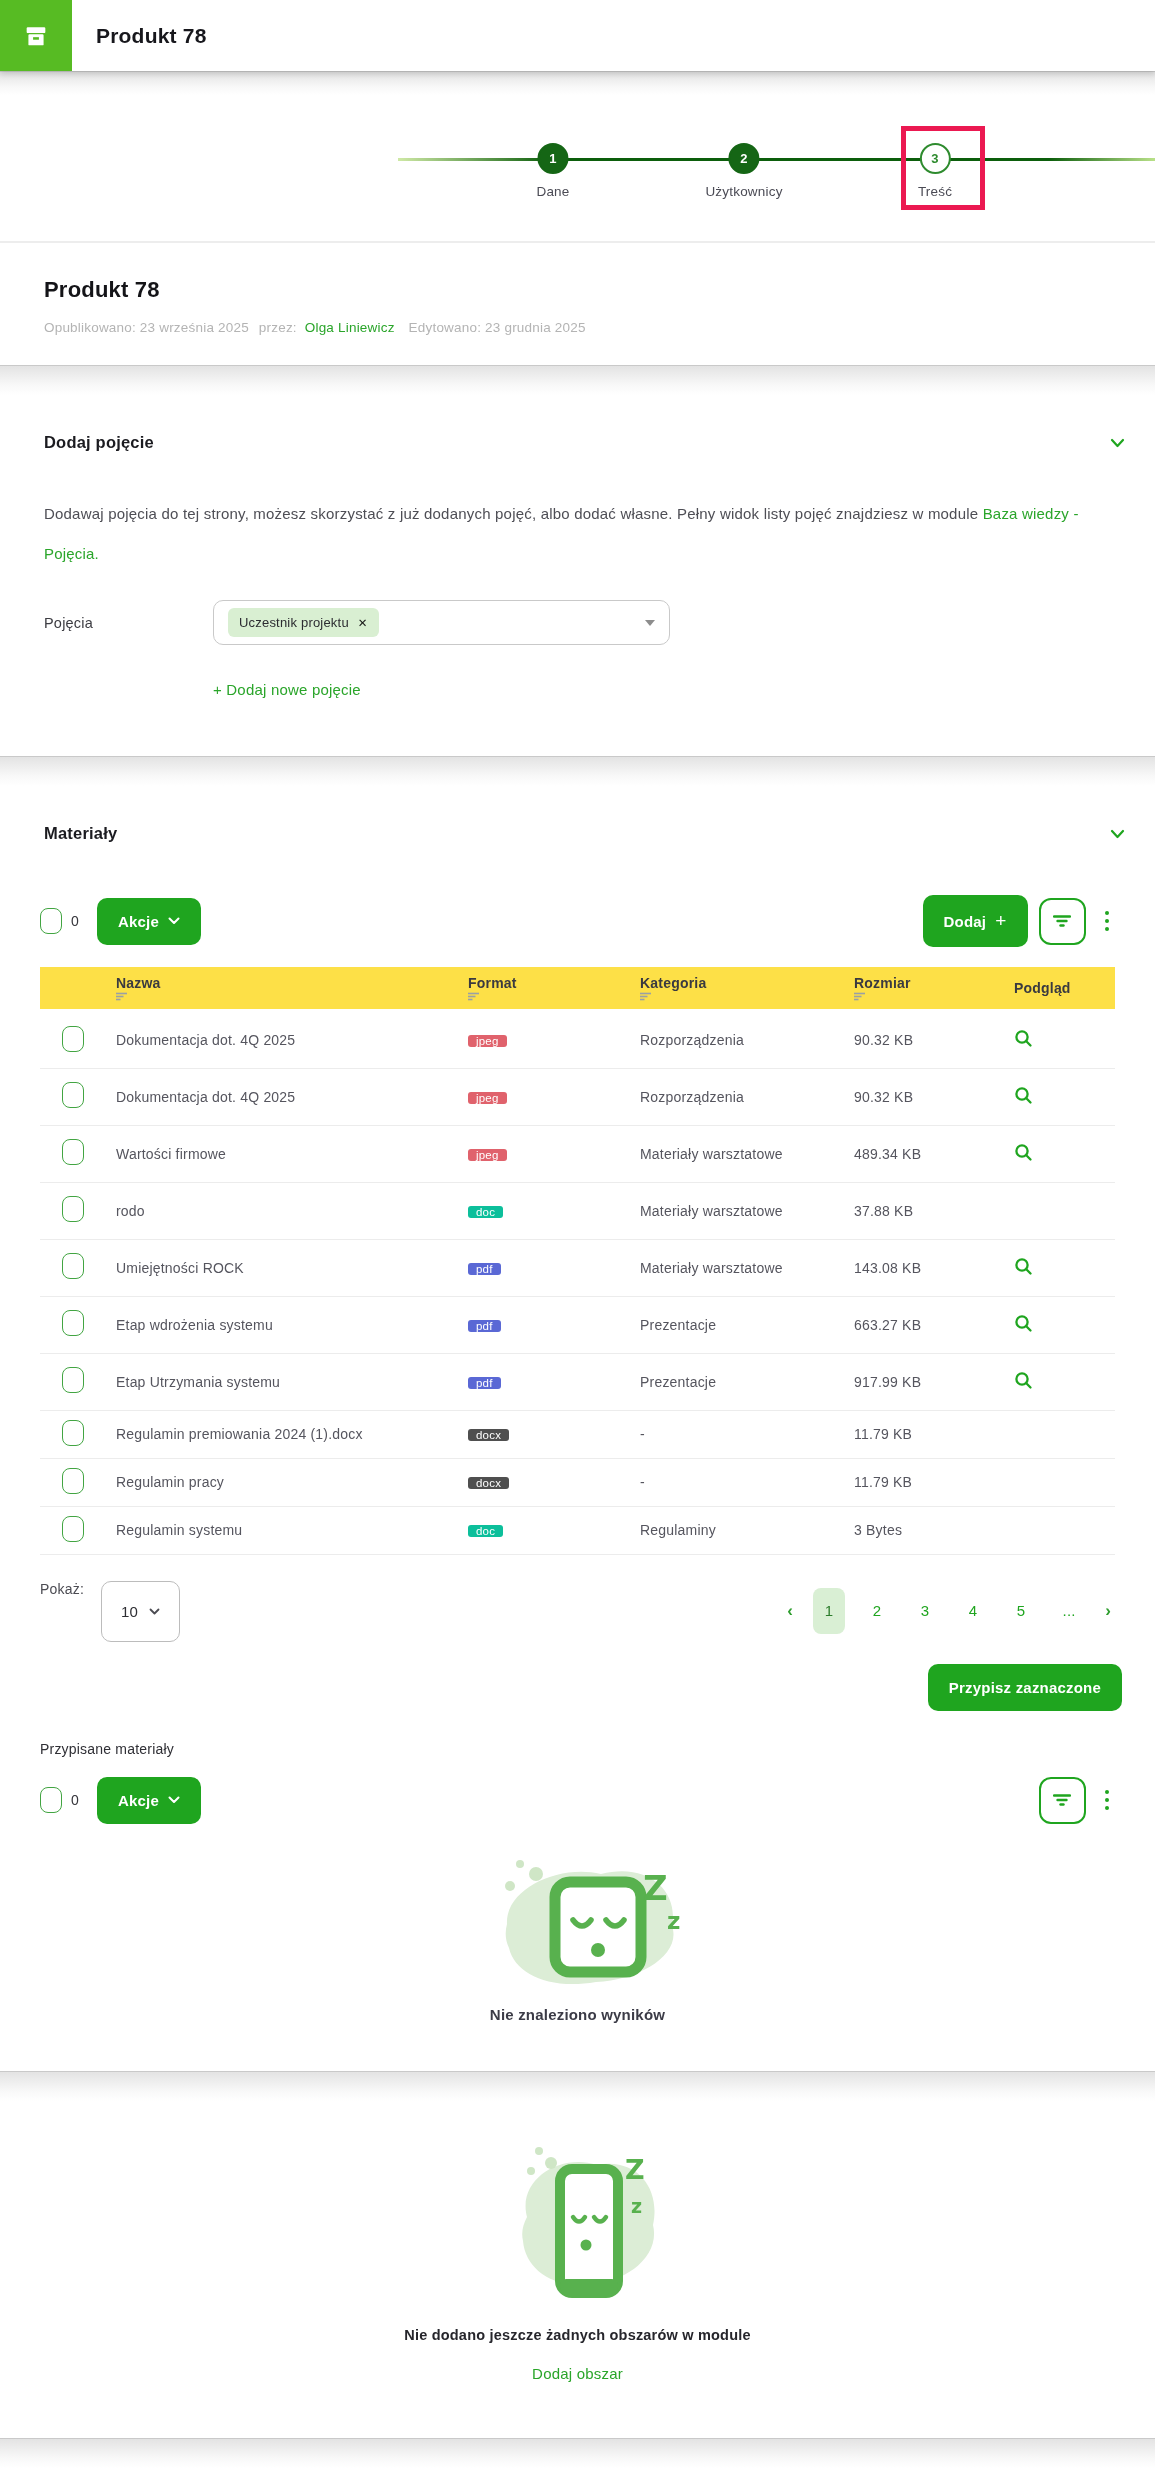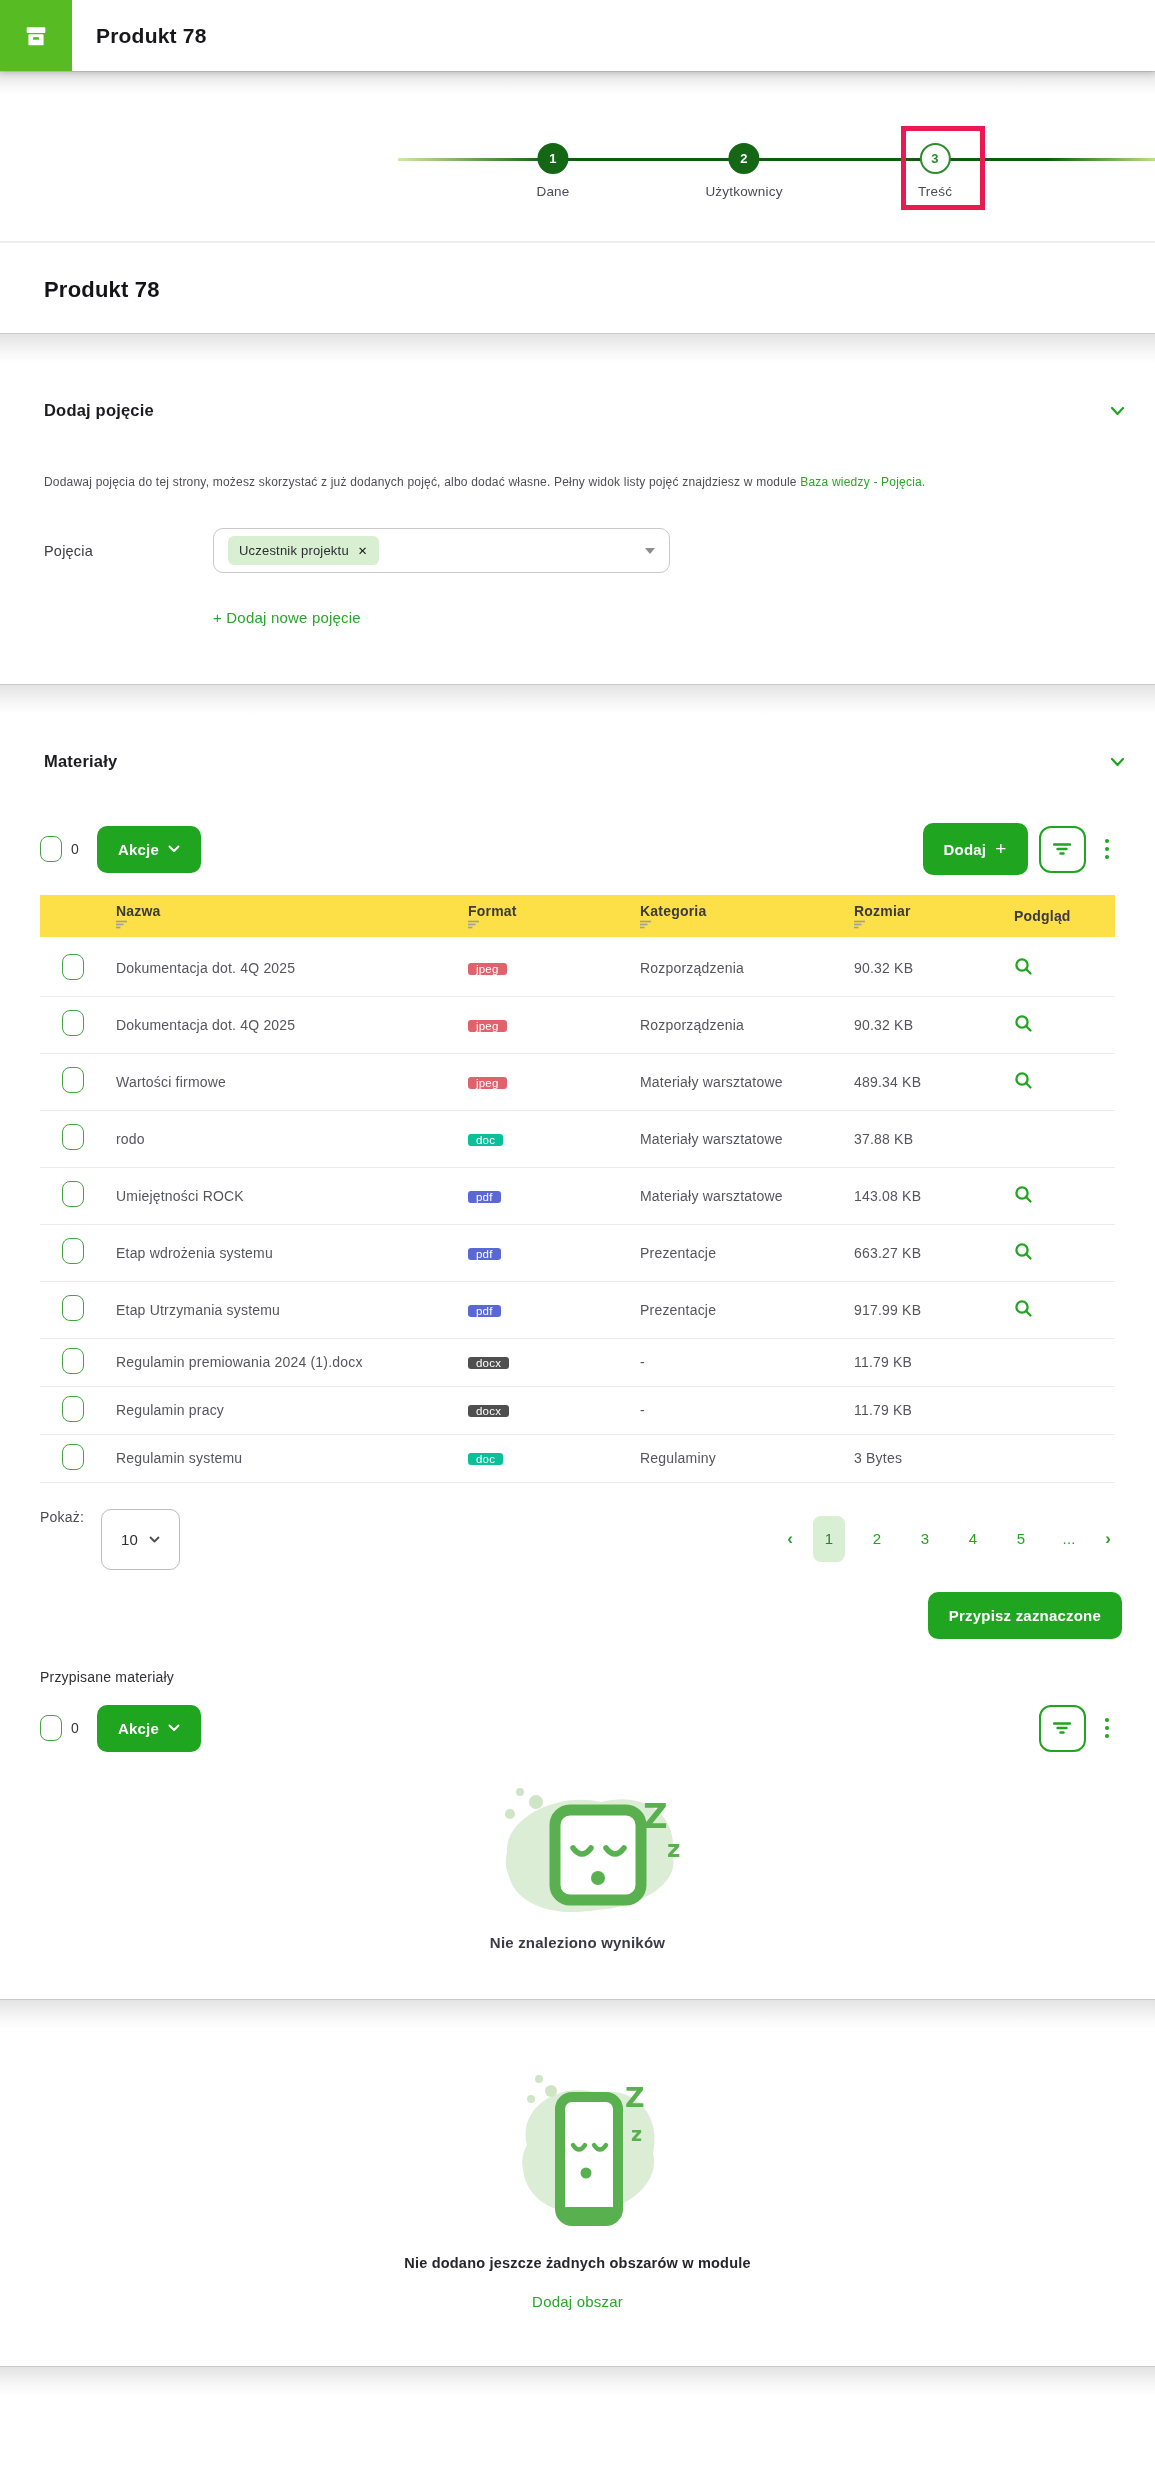--- a/index.html
+++ b/index.html
@@ -44,21 +44,21 @@
   .meta .author { color:#2aa52a; margin:0 4px; }
   .meta .ml { margin-left:6px; }
 
   
   .card { background:#fff; }
   .card-head { display:flex; align-items:center; justify-content:space-between; padding:38px 30px 0 44px; }
   .card-head h3 { font-size:16.5px; font-weight:700; color:#1b1b20; }
   .chev-btn { cursor:pointer; display:flex; align-items:center; }
 
   
-  .concept-desc { margin:42px 44px 0; max-width:1078px; font-size:12px; line-height:40px; color:#4e4e55; }
+  .concept-desc { margin:42px 44px 0; max-width:1078px; font-size:15px; line-height:40px; color:#4e4e55; }
   .green-link { color:#2aa52a; cursor:pointer; }
   .concept-field { display:flex; align-items:center; margin:26px 44px 0; }
   .field-label { width:169px; font-size:14.5px; color:#3c3c42; }
   .select-box { width:457px; height:45px; border:1.5px solid #c9c9c9; border-radius:10px;
                 display:flex; align-items:center; padding:0 14px; cursor:pointer; background:#fff; }
   .chip { background:#d9efd2; border-radius:6px; padding:7px 11px; font-size:13px; color:#2c2c31;
           display:flex; align-items:center; gap:9px; }
   .chip-x { font-weight:700; font-size:11.5px; color:#141414; cursor:pointer; }
   .caret { margin-left:auto; width:0; height:0; border-left:5px solid transparent;
            border-right:5px solid transparent; border-top:6px solid #8d8d8d; }
@@ -159,20 +159,28 @@
       <div class="circle">3</div>
       <div class="step-label">Treść</div>
     </div>
     <div class="step-highlight"></div>
   </section>
 
   <div class="thin-hr"></div>
 
   <section class="title-block">
     <h2>Produkt 78</h2>
+    <div class="meta">
+      <span>Opublikowano:</span>
+      <span>23 września 2025</span>
+      <span class="ml">przez:</span>
+      <span class="author">Olga Liniewicz</span>
+      <span class="ml">Edytowano:</span>
+      <span>23 grudnia 2025</span>
+    </div>
   </section>
 
   <div class="band"></div>
 
   <section class="card">
     <div class="card-head">
       <h3>Dodaj pojęcie</h3>
       <span class="chev-btn">
         <svg width="15" height="10" viewBox="0 0 15 10">
             <polyline points="2,2 7.5,8 13,2" stroke="#1fa51f" stroke-width="2.2" fill="none" stroke-linecap="round" stroke-linejoin="round"></polyline>

